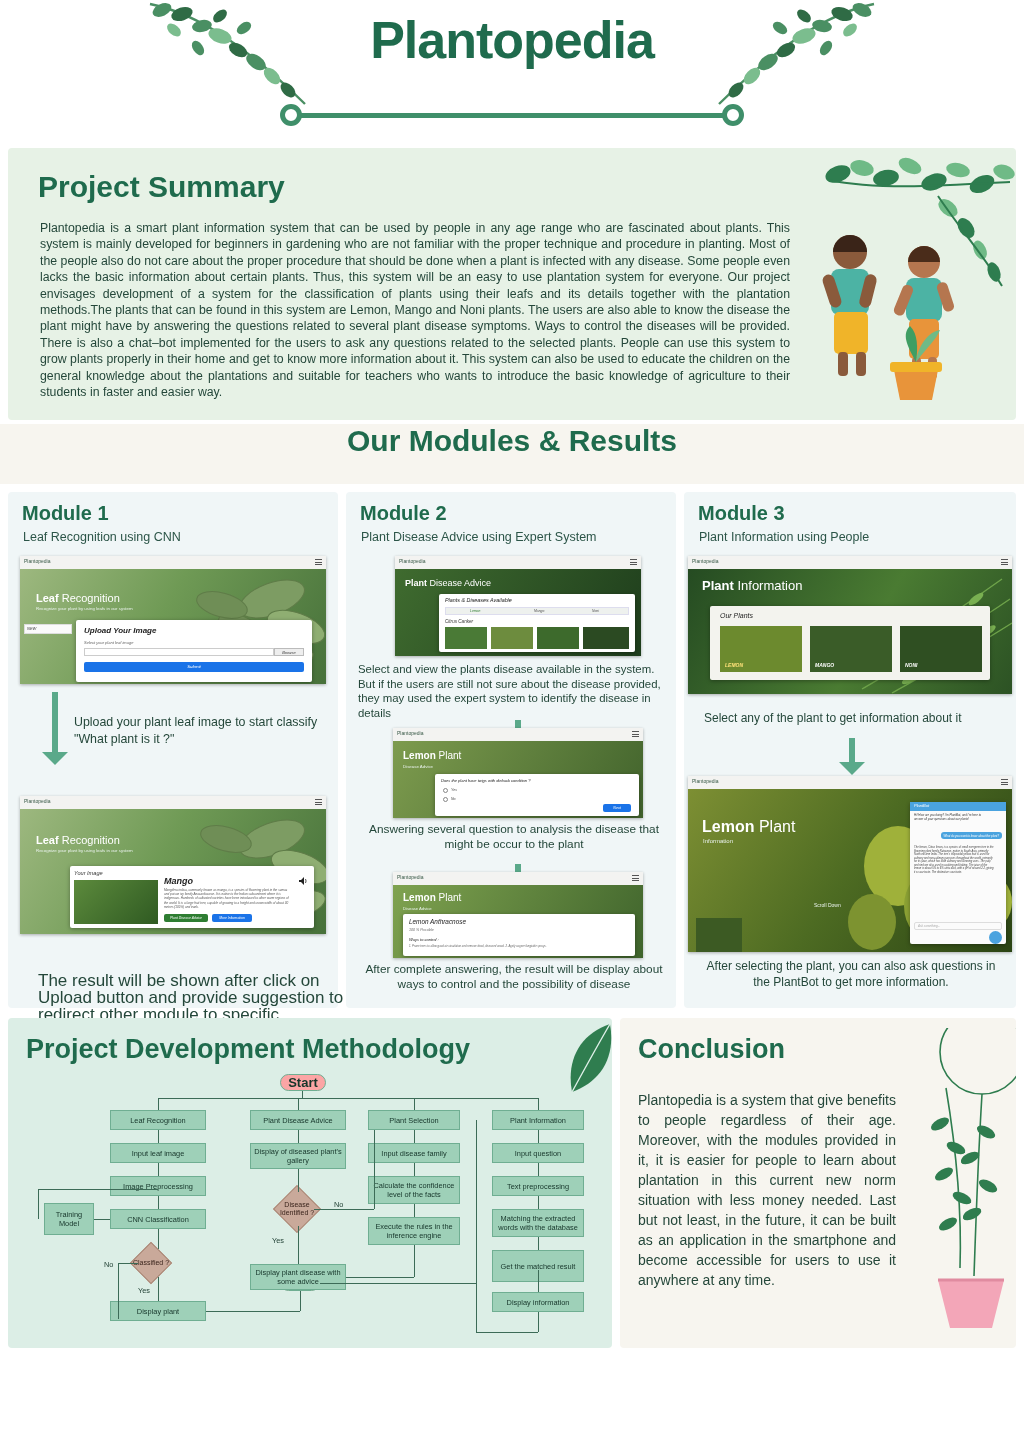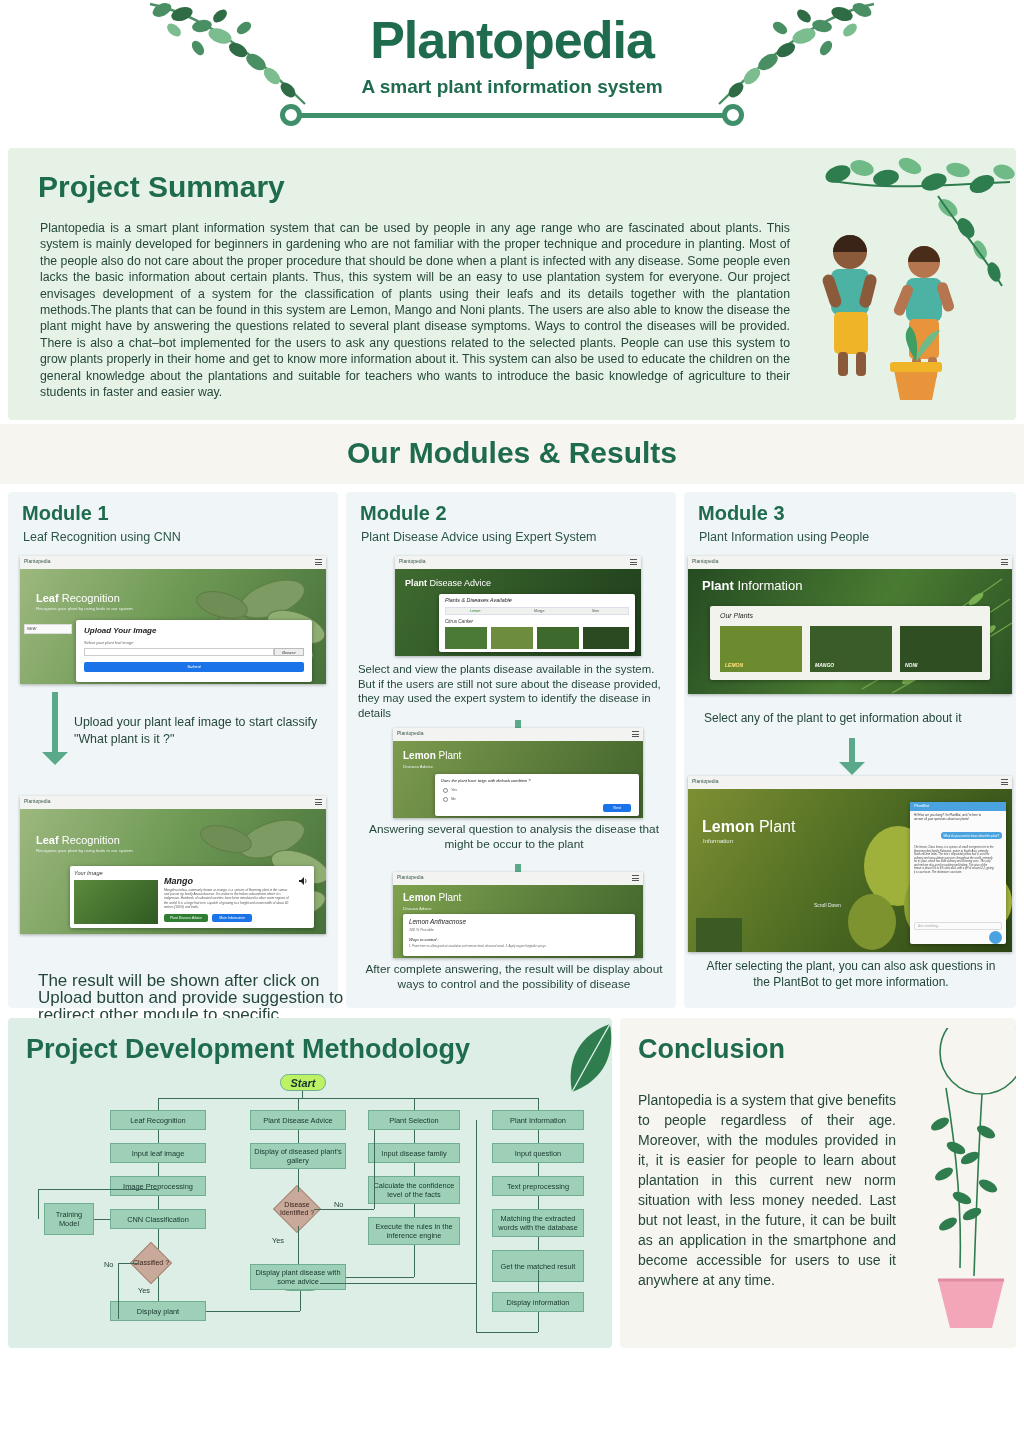--- a/index.html
+++ b/index.html
@@ -26,21 +26,21 @@
   
   .summary { position:absolute; left:8px; top:148px; width:1008px; height:272px;
              background:#e7f2e6; border-radius:4px; overflow:hidden; }
   .summary h2 { margin:0; position:absolute; left:30px; top:22px;
                 font-size:30px; font-weight:bold; color:#1f6b4d; }
   .summary p { position:absolute; left:32px; top:72px; width:750px; margin:0;
                font-size:12.3px; line-height:16.4px; text-align:justify; color:#24473a; }
   
   .modules-band { position:absolute; left:0; top:424px; width:1024px; height:60px;
                   background:#f7f5ef; }
-  .modules-band h2 { margin:0; width:1024px; text-align:center; padding-top:12px;
+  .modules-band h2 { margin:0; width:1024px; text-align:center; 
                      font-size:30px; font-weight:bold; color:#1f6b4d; }
   .mod { position:absolute; top:492px; background:#f0f6f7; border-radius:4px; }
   .mod1 { left:8px; width:330px; height:516px; }
   .mod2 { left:346px; width:330px; height:516px; }
   .mod3 { left:684px; width:332px; height:516px; }
   .mod h3 { margin:0; position:absolute; left:14px; top:10px;
             font-size:20px; font-weight:bold; color:#1f6b4d; }
   .mod .sub { position:absolute; left:15px; top:38px; font-size:12.5px; color:#2c5548; }
   .mod .cap { position:absolute; font-size:11.4px; line-height:15px; color:#24473a; }
   .arrow { position:absolute; width:26px; }
@@ -63,23 +63,23 @@
   .greenbtn { position:absolute; background:#2e7d32; border-radius:2px; }
   
   .method { position:absolute; left:8px; top:1018px; width:604px; height:330px;
             background:#dceee6; border-radius:4px; overflow:hidden; }
   .method h2 { margin:0; position:absolute; left:18px; top:16px;
                font-size:27px; font-weight:bold; color:#1f6b4d; }
   .flow { position:absolute; left:0; top:56px; width:604px; height:274px; }
   .fb { position:absolute; background:#9ed0b8; border:1px solid #6fae92;
         font-size:7.4px; line-height:9px; color:#16352a; text-align:center;
         display:flex; align-items:center; justify-content:center; padding:2px; }
-  .fterm { position:absolute; background:#bef264; border:1px solid #6fae92;
-           border-radius:11px; font-size:11px; font-weight:bold; color:#16352a;
-           display:flex; align-items:center; justify-content:center;font-style:italic; }
+  .fterm { position:absolute; background:#fca5a5; border:1px solid #6fae92;
+           border-radius:11px; font-size:13px; font-weight:bold; color:#16352a;
+           display:flex; align-items:center; justify-content:center; }
   .fdia { position:absolute; background:#c9a99a; border:1px solid #a98675;
           transform:rotate(45deg); }
   .fdia-lbl { position:absolute; font-size:7px; line-height:8px; text-align:center;
               color:#3a241c; display:flex; align-items:center; justify-content:center; }
   .ln { position:absolute; background:#3c6b57; }
   .lbl { position:absolute; font-size:7.4px; color:#1d3d31; }
   
   .concl { position:absolute; left:620px; top:1018px; width:396px; height:330px;
            background:#f7f5ef; border-radius:4px; overflow:hidden; }
   .concl h2 { margin:0; position:absolute; left:18px; top:16px;
@@ -121,21 +121,20 @@
       <ellipse cx="116" cy="62" rx="11" ry="6.5" transform="rotate(35 116 62)"></ellipse>
       <ellipse cx="132" cy="76" rx="10" ry="6" transform="rotate(45 132 76)" fill="#7bbd8e"></ellipse>
       <ellipse cx="148" cy="90" rx="9" ry="5.5" transform="rotate(45 148 90)" fill="#2f6b45"></ellipse>
       <ellipse cx="34" cy="30" rx="8" ry="5" transform="rotate(40 34 30)" fill="#7bbd8e"></ellipse>
       <ellipse cx="58" cy="48" rx="8" ry="5" transform="rotate(55 58 48)"></ellipse>
       <ellipse cx="80" cy="16" rx="8" ry="5" transform="rotate(-40 80 16)" fill="#2f6b45"></ellipse>
       <ellipse cx="104" cy="28" rx="8" ry="5" transform="rotate(-35 104 28)"></ellipse>
     </g>
   </svg>
   <div class="title">Plantopedia</div>
-  <div class="subtitle">A smart plant information system</div>
   <div class="hdr-rule"></div>
   <div class="hdr-dot l"></div>
   <div class="hdr-dot r"></div>
 </div>
 
 <div class="summary">
   <h2>Project Summary</h2>
   <p>Plantopedia is a smart plant information system that can be used by people in any age range who are fascinated about plants. This system is mainly developed for beginners in gardening who are not familiar with the proper technique and procedure in planting. Most of the people also do not care about the proper procedure that should be done when a plant is infected with any disease. Some people even lacks the basic information about certain plants. Thus, this system will be an easy to use plantation system for everyone. Our project envisages development of a system for the classification of plants using their leafs and its details together with the plantation methods.The plants that can be found in this system are Lemon, Mango and Noni plants. The users are also able to know the disease the plant might have by answering the questions related to several plant disease symptoms. Ways to control the diseases will be provided. There is also a chat–bot implemented for the users to ask any questions related to the selected plants. People can use this system to grow plants properly in their home and get to know more information about it. This system can also be used to educate the children on the general knowledge about the plantations and suitable for teachers who wants to introduce the basic knowledge of agriculture to their students in faster and easier way.</p>
 
   <svg style="position:absolute;left:790px;top:8px;" width="220" height="262">

